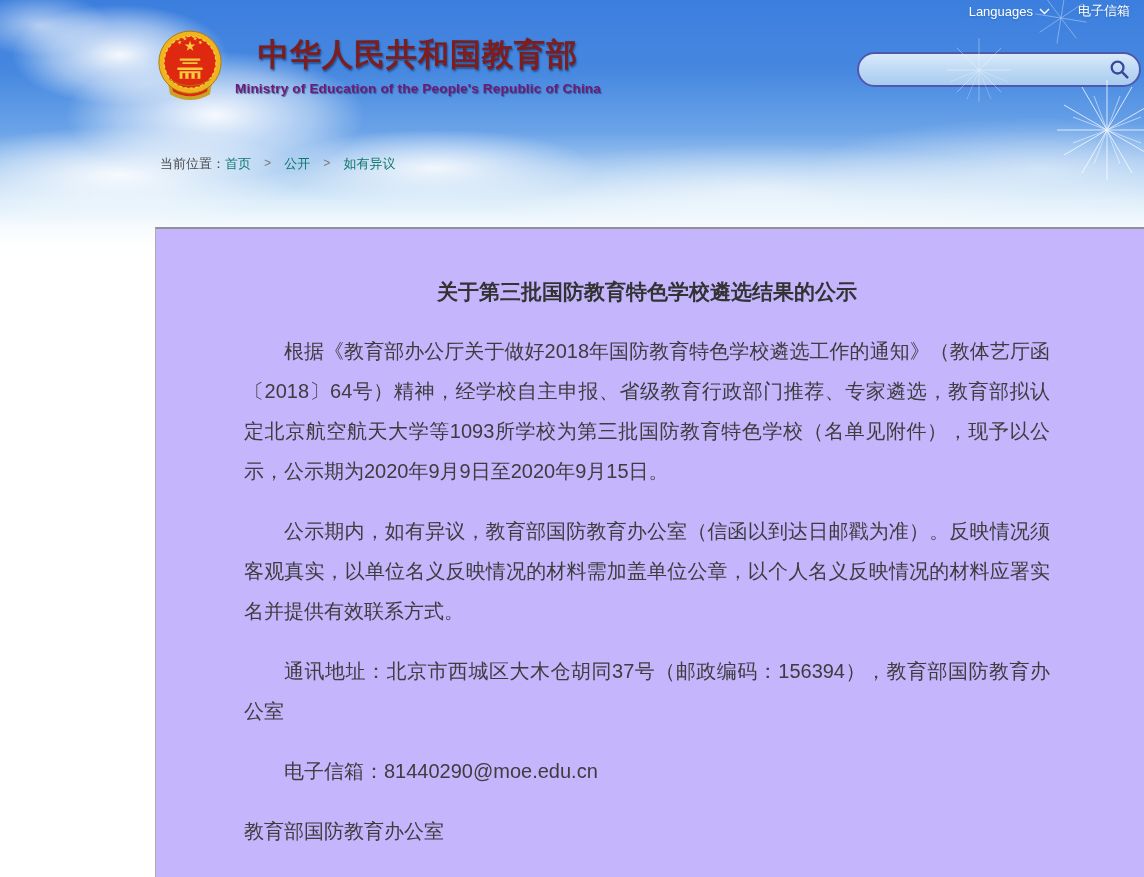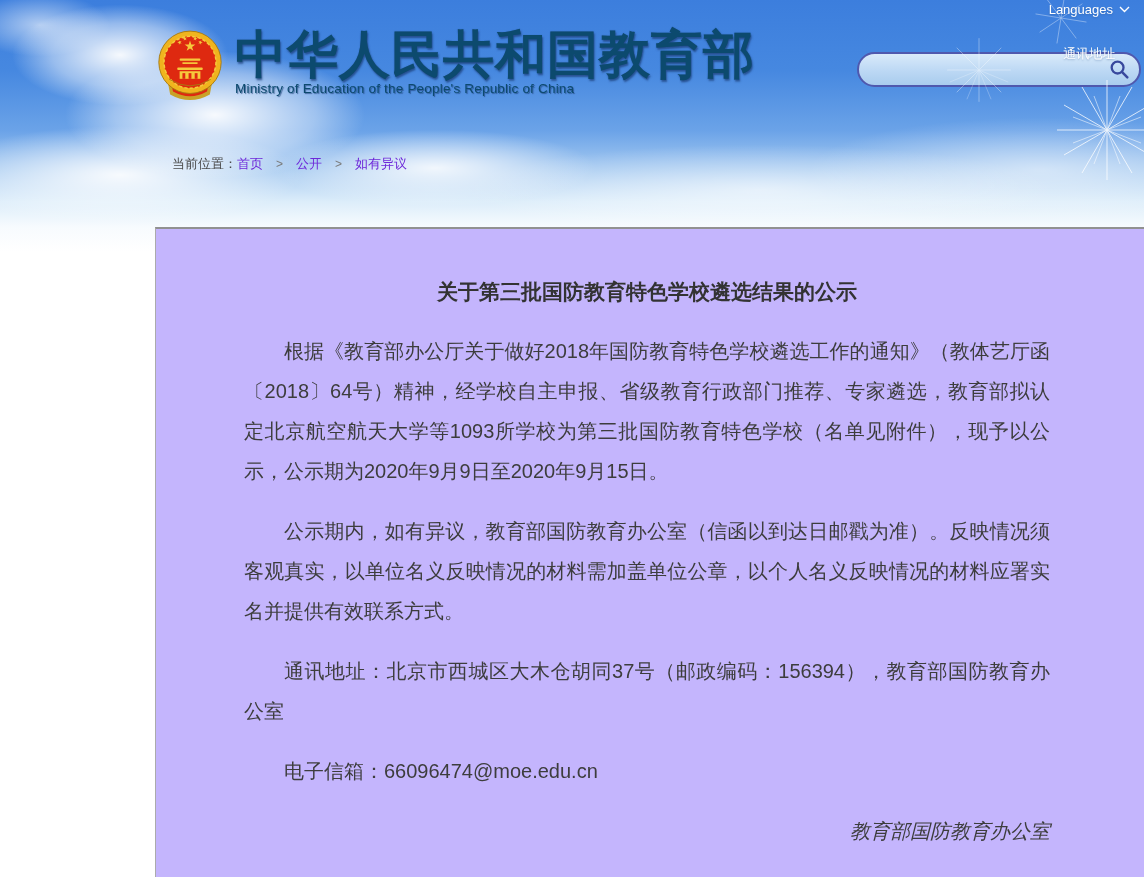--- a/index.html
+++ b/index.html
@@ -35,21 +35,20 @@
   .dandelion svg line { stroke: #ffffff; }
 
   
   .topbar {
     position: absolute;
     top: 2px; right: 14px;
     display: flex;
     align-items: center;
     gap: 28px;
     z-index: 6;
-    flex-direction: column;
   }
   .topbar .toplink {
     color: #ffffff;
     font-size: 13px;
     text-decoration: none;
     cursor: pointer;
     display: flex;
     align-items: center;
     gap: 6px;
     text-shadow: 0 1px 2px rgba(40,80,140,.4);
@@ -59,32 +58,33 @@
   .brand {
     position: absolute;
     top: 30px; left: 156px;
     display: flex;
     align-items: flex-start;
     gap: 11px;
     z-index: 5;
   }
   .brand-text { padding-top: 2px; }
   .brand-title-cn {
-    color: #0c4a6e;
-    font-size: 51px;
+    color: #7f1d1d;
+    font-size: 31px;
     font-weight: bold;
     letter-spacing: 1px;
     line-height: 46px;
     text-shadow: 1px 2px 2px rgba(25,60,115,.7), 0 0 1px rgba(25,60,115,.5);
+    text-align: center;
   }
   .brand-title-en {
     margin-top: 3px;
-    color: #0c4a6e;
+    color: #701a75;
     font-size: 13.5px;
-    font-weight: normal;
+    font-weight: bold;
     letter-spacing: .2px;
     text-shadow: 1px 1px 1px rgba(25,60,115,.65);
   }
 
   
   .searchbox {
     position: absolute;
     top: 52px; right: 3px;
     width: 284px; height: 35px;
     border: 2px solid #4f58ae;
@@ -109,29 +109,30 @@
     background: transparent;
     cursor: pointer;
     padding: 0 9px 0 2px;
     display: flex;
     align-items: center;
   }
 
   
   .breadcrumb {
     position: absolute;
-    top: 155px; left: 172px;
+    top: 155px; left: 160px;
     z-index: 5;
     font-size: 13px;
     color: #4a4a4a;
     display: flex;
     align-items: center;
+    font-family: Liberation Mono, monospace;
   }
   .breadcrumb a {
-    color: #6d28d9;
+    color: #0f766e;
     text-decoration: none;
     cursor: pointer;
   }
   .breadcrumb .sep {
     margin: 0 13px;
     color: #7a7a7a;
     font-size: 12px;
   }
 
   
@@ -161,24 +162,23 @@
     text-align: justify;
     text-indent: 2em;
     margin-bottom: 20px;
   }
   .panel p.attachment a {
     color: #1414dd;
     text-decoration: none;
     cursor: pointer;
   }
   .panel p.signature {
-    text-align: right;
+    text-align: left;
     text-indent: 0;
     margin-top: 4px;
-    font-style: italic;
   }
   .panel p.date {
     text-align: right;
     text-indent: 0;
     padding-right: 22px;
   }
 </style>
 </head>
 <body>
 
@@ -247,21 +247,21 @@
 
   <div class="topbar">
     <span class="toplink">
       <span>Languages</span>
       <span style="display:flex;">
         <svg width="11" height="7" viewBox="0 0 11 7">
             <path d="M1 1 L5.5 5.5 L10 1" fill="none" stroke="#ffffff" stroke-width="1.4"></path>
           </svg>
       </span>
     </span>
-    <a class="toplink">通讯地址</a>
+    <a class="toplink">电子信箱</a>
   </div>
 
   <div class="brand">
     <span style="display:block;">
       <svg width="68" height="74" viewBox="0 0 72 78">
         <defs>
           <polygon id="st" points="0,-1 0.2245,-0.309 0.951,-0.309 0.363,0.118 0.588,0.809 0,0.382 -0.588,0.809 -0.363,0.118 -0.951,-0.309 -0.2245,-0.309"></polygon>
         </defs>
         <path d="M12 52 Q36 72 60 52 L57 68 Q36 80 15 68 Z" fill="#c9a227"></path>
         <path d="M16 56 Q36 72 56 56 L54 65 Q36 75 18 65 Z" fill="#de2910"></path>
@@ -309,19 +309,19 @@
     <span class="sep">&gt;</span>
     <a>如有异议</a>
   </div>
 
   <div class="panel">
     <h1 class="article-title">关于第三批国防教育特色学校遴选结果的公示</h1>
 
     <p>根据《教育部办公厅关于做好2018年国防教育特色学校遴选工作的通知》（教体艺厅函〔2018〕64号）精神，经学校自主申报、省级教育行政部门推荐、专家遴选，教育部拟认定北京航空航天大学等1093所学校为第三批国防教育特色学校（名单见附件），现予以公示，公示期为2020年9月9日至2020年9月15日。</p>
     <p>公示期内，如有异议，教育部国防教育办公室（信函以到达日邮戳为准）。反映情况须客观真实，以单位名义反映情况的材料需加盖单位公章，以个人名义反映情况的材料应署实名并提供有效联系方式。</p>
     <p>通讯地址：北京市西城区大木仓胡同37号（邮政编码：156394），教育部国防教育办公室</p>
-    <p>电子信箱：66096474@moe.edu.cn</p>
+    <p>电子信箱：81440290@moe.edu.cn</p>
 
 
     <p class="signature">教育部国防教育办公室</p>
   </div>
 
 </div>
 
 </body></html>

